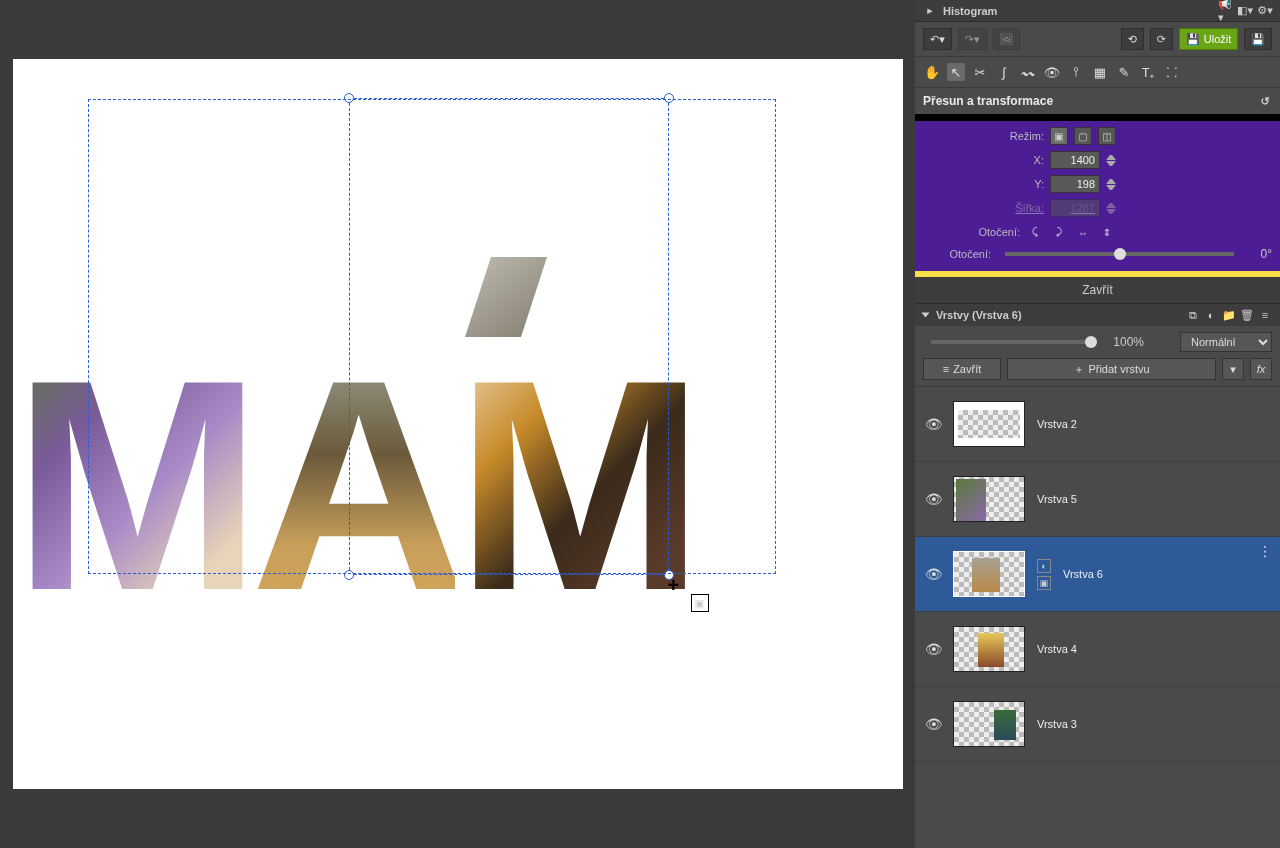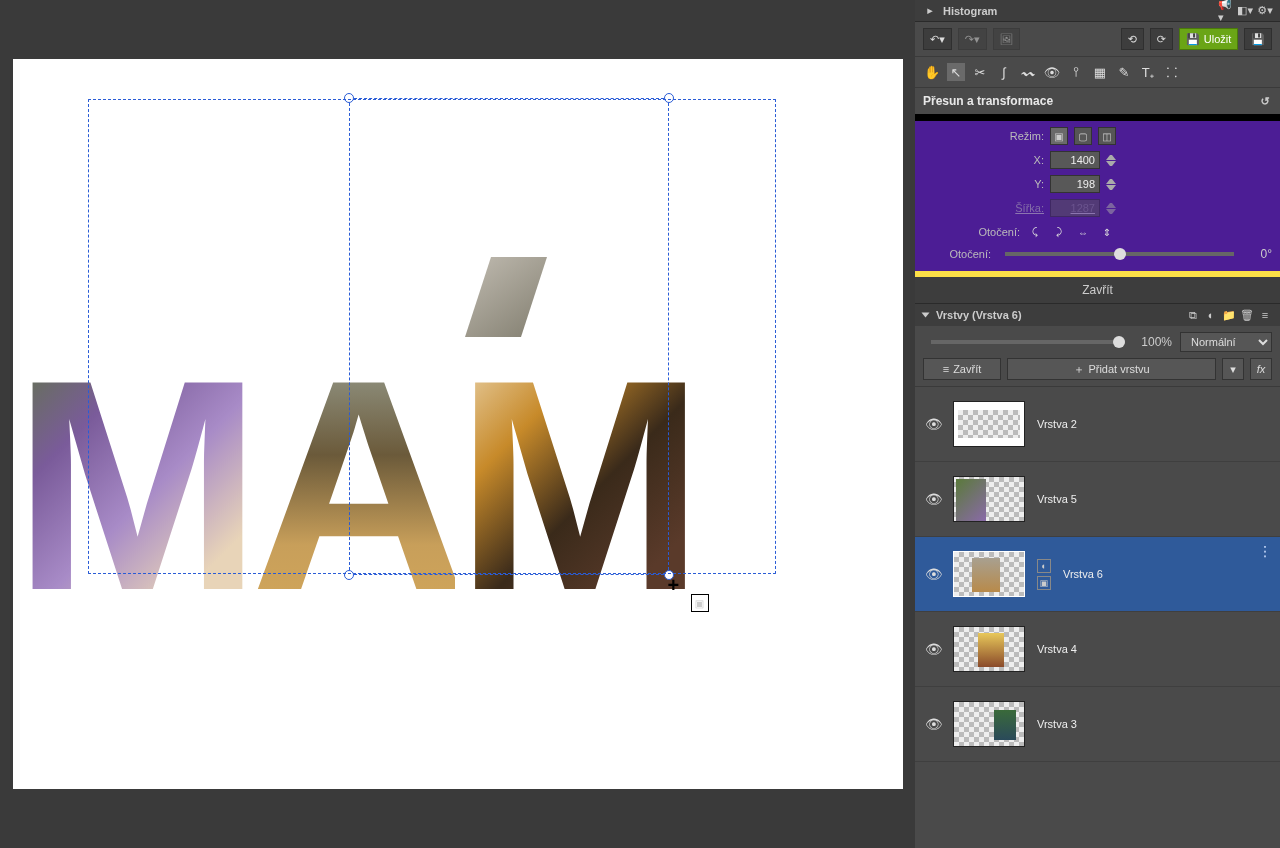--- a/index.html
+++ b/index.html
@@ -42,21 +42,21 @@
   .icon-group { display: flex; gap: 6px; }
   .icon-group .ib { width: 18px; height: 18px; background: #565656; border: 1px solid #333; display: inline-flex; align-items: center; justify-content: center; font-size: 10px; cursor: pointer; }
   .icon-group .ib.flat { background: transparent; border: none; color: #ddd; }
   .slider { flex: 1; height: 4px; background: #666; position: relative; margin: 0 8px; }
   .slider .knob { position: absolute; top: -4px; width: 12px; height: 12px; background: #ddd; border-radius: 50%; }
   .close-bar { background: #3d3d3d; text-align: center; padding: 6px; font-size: 12px; border-top: 6px solid #fde047; border-bottom: 1px solid #2a2a2a; cursor: pointer; }
   .layers-head { background: #3d3d3d; padding: 4px 8px; display: flex; align-items: center; gap: 4px; font-size: 11px; }
   .layers-head .spacer { flex: 1; }
   .layers-controls { background: #4a4a4a; padding: 6px 8px; display: flex; flex-direction: column; gap: 6px; border-bottom: 1px solid #3a3a3a; justify-content: space-between; }
   .opacity-row { display: flex; align-items: center; gap: 8px; }
-  .blend-select { background: #565656; border: 1px solid #333; color: #ddd; padding: 2px 6px; font-size: 11px; width: 92px; height: 20px; }
+  .blend-select { background: #565656; border: 1px solid #333; color: #ddd; padding: 2px 6px; font-size: 11px; width: 92px; height: 20px; margin-left: 28px; }
   .layer-actions { display: flex; gap: 6px; align-items: center; }
   .layer-actions .la-btn { flex: 1; background: #565656; border: 1px solid #333; color: #ddd; padding: 3px 6px; font-size: 11px; display: flex; align-items: center; justify-content: center; gap: 4px; height: 22px; cursor: pointer; }
   .layer-actions .la-btn.small { flex: 0 0 22px; width: 22px; padding: 0; }
   .layers-list { flex: 1; overflow-y: auto; background: #4a4a4a; }
   .layer-row { display: flex; align-items: center; gap: 12px; padding: 14px 10px; border-bottom: 1px solid #3f3f3f; cursor: pointer; position: relative; }
   .layer-row.selected { background: #2f5a9a; }
   .eye { width: 16px; font-size: 14px; color: #ddd; }
   .thumb { width: 72px; height: 46px; background: #fff; border: 1.5px solid #222; position: relative; overflow: hidden; }
   .checker { background-image: linear-gradient(45deg,#bbb 25%,transparent 25%),linear-gradient(-45deg,#bbb 25%,transparent 25%),linear-gradient(45deg,transparent 75%,#bbb 75%),linear-gradient(-45deg,transparent 75%,#bbb 75%); background-size: 10px 10px; background-position: 0 0,0 5px,5px -5px,-5px 0; background-color: #eee; }
   .thumb .mini { position: absolute; }

